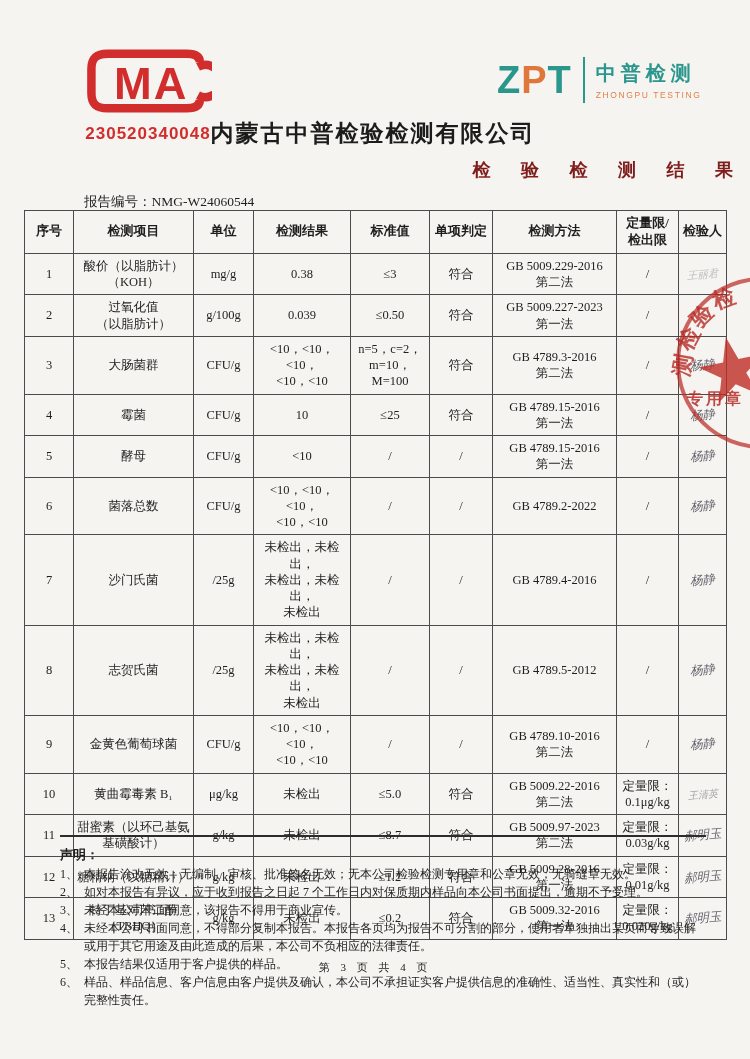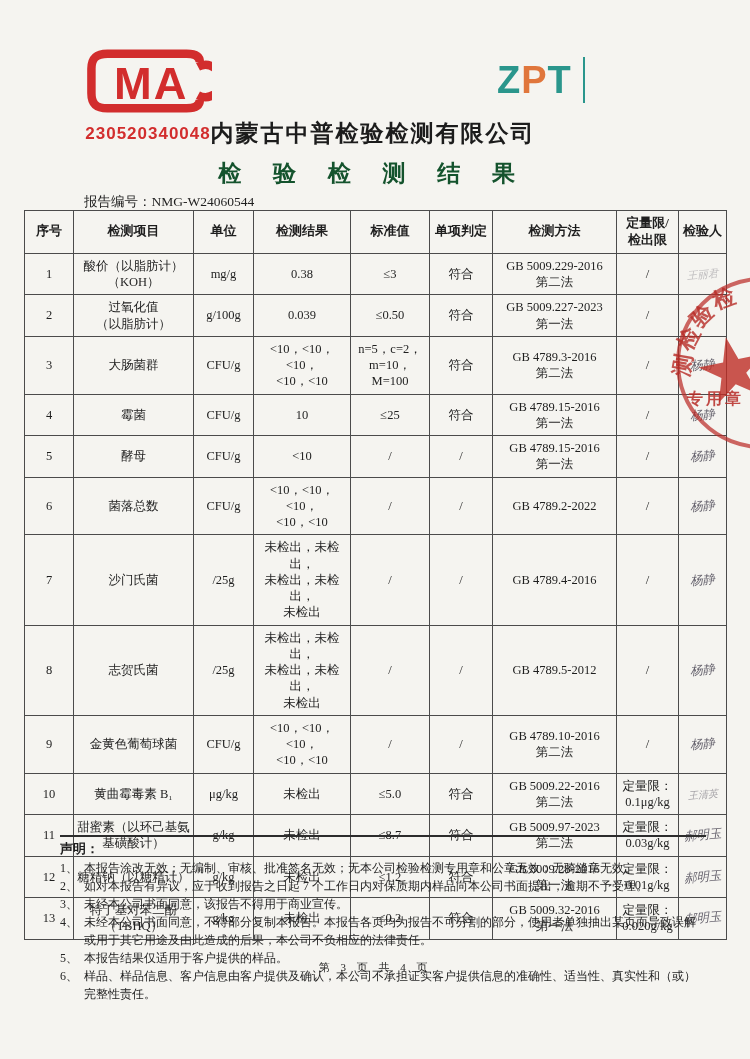--- a/index.html
+++ b/index.html
@@ -7,21 +7,21 @@
   .page {
     position:relative; width:750px; height:1059px; margin:0 auto;
     background:#f5f4f0; overflow:hidden;
     font-family:"Liberation Serif", serif; color:#222;
   }
   
   .cma { position:absolute; left:84px; top:48px; text-align:center; }
   .cma-num { margin-top:6px; color:#d22d2d; font-weight:bold; font-size:17px; letter-spacing:1px; font-family:"Liberation Sans", sans-serif; }
   .titles { position:absolute; left:0; right:4px; top:118px; text-align:center; }
   .company-title { font-size:23px; font-weight:bold; letter-spacing:2px; color:#1c1c1c; }
-  .doc-title { margin-top:9px; font-size:23px; font-weight:bold; letter-spacing:13px; color:#14532d; }
+  .doc-title { margin-top:9px; font-size:18px; font-weight:bold; letter-spacing:13px; color:#7f1d1d;text-align:right; }
   .zpt { position:absolute; left:497px; top:57px; display:flex; align-items:center; font-family:"Liberation Sans", sans-serif; }
   .zpt-word { font-size:38px; font-weight:bold; letter-spacing:1px; line-height:1; }
   .zpt-z,.zpt-t { color:#2a968c; }
   .zpt-p { color:#e0763c; }
   .zpt-divider { width:2px; height:46px; background:#2a968c; margin:0 11px; }
   .zpt-cn { font-size:20px; color:#2a968c; letter-spacing:5px; font-weight:600; }
   .zpt-en { font-size:8.5px; color:#e0814b; letter-spacing:1.6px; margin-top:3px; }
   .report-no { position:absolute; left:84px; top:193px; font-size:13.5px; color:#1f1f1f; }
   
   table.results {
@@ -41,21 +41,21 @@
   .stamp { position:absolute; left:0; top:0; width:750px; height:1059px; pointer-events:none; }
   .stamp-ring { position:absolute; left:676px; top:277px; width:172px; height:172px; border:4px solid rgba(187,45,40,.72); border-radius:50%; }
   .stamp-star { position:absolute; left:694px; top:326px; font-size:86px; line-height:1; color:rgba(190,45,38,.8); transform:rotate(-12deg); font-family:"DejaVu Sans", sans-serif; }
   .stamp-char { position:absolute; font-size:22px; font-weight:bold; color:rgba(182,42,38,.8); }
   .stamp-char.c1 { left:713px; top:284px; transform:rotate(-20deg); }
   .stamp-char.c2 { left:691px; top:301px; transform:rotate(-43deg); }
   .stamp-char.c3 { left:678px; top:324px; transform:rotate(-62deg); }
   .stamp-char.c4 { left:672px; top:350px; transform:rotate(-80deg); }
   .stamp-bottom { position:absolute; left:687px; top:389px; font-size:16px; font-weight:bold; letter-spacing:3px; color:rgba(182,42,38,.85); }
   
-  .statement { position:absolute; left:60px; top:835px; width:646px; border-top:2px solid #2c2c2c; padding-top:3px; }
+  .statement { position:absolute; left:60px; top:835px; width:646px; border-top:2px solid #2c2c2c; padding-top:9px; }
   .statement-title { font-size:13px; font-weight:bold; color:#1d1d1d; margin-bottom:1px; }
   .statement-item { display:flex; font-size:12px; line-height:1.5; color:#242424; }
   .statement-item .n { width:24px; flex:none; }
   .statement-item .t { flex:1; }
   .page-label { position:absolute; left:0; right:0; top:960px; text-align:center; font-size:11px; letter-spacing:4px; color:#1d1d1d; }
 </style>
 </head>
 <body>
 
 <div class="page">
@@ -65,20 +65,24 @@
       <path d="M 121 15 C 121 8 115 6 107 6 L 23 6 C 10 6 6 12 6 22 L 6 48 C 6 58 10 64 23 64 L 107 64 C 115 64 121 62 121 55" fill="none" stroke="#d22d2d" stroke-width="9"></path>
       <path d="M 119 20 A 17 17 0 1 1 119 50" fill="none" stroke="#d22d2d" stroke-width="9"></path>
       <text x="30" y="54" font-family="Liberation Sans, sans-serif" font-size="48" font-weight="bold" fill="#d22d2d" letter-spacing="2">MA</text>
     </svg>
     <div class="cma-num">230520340048</div>
   </div>
 
   <div class="zpt">
     <div class="zpt-word"><span class="zpt-z">Z</span><span class="zpt-p">P</span><span class="zpt-t">T</span></div>
     <div class="zpt-divider"></div>
+    <div class="zpt-right">
+      <div class="zpt-cn">中普检测</div>
+      <div class="zpt-en">ZHONGPU TESTING</div>
+    </div>
   </div>
 
   <div class="titles">
     <div class="company-title">内蒙古中普检验检测有限公司</div>
     <div class="doc-title">检 验 检 测 结 果</div>
   </div>
 
   <div class="report-no"><span>报告编号：</span><span>NMG-W24060544</span></div>
 
   <table class="results">

